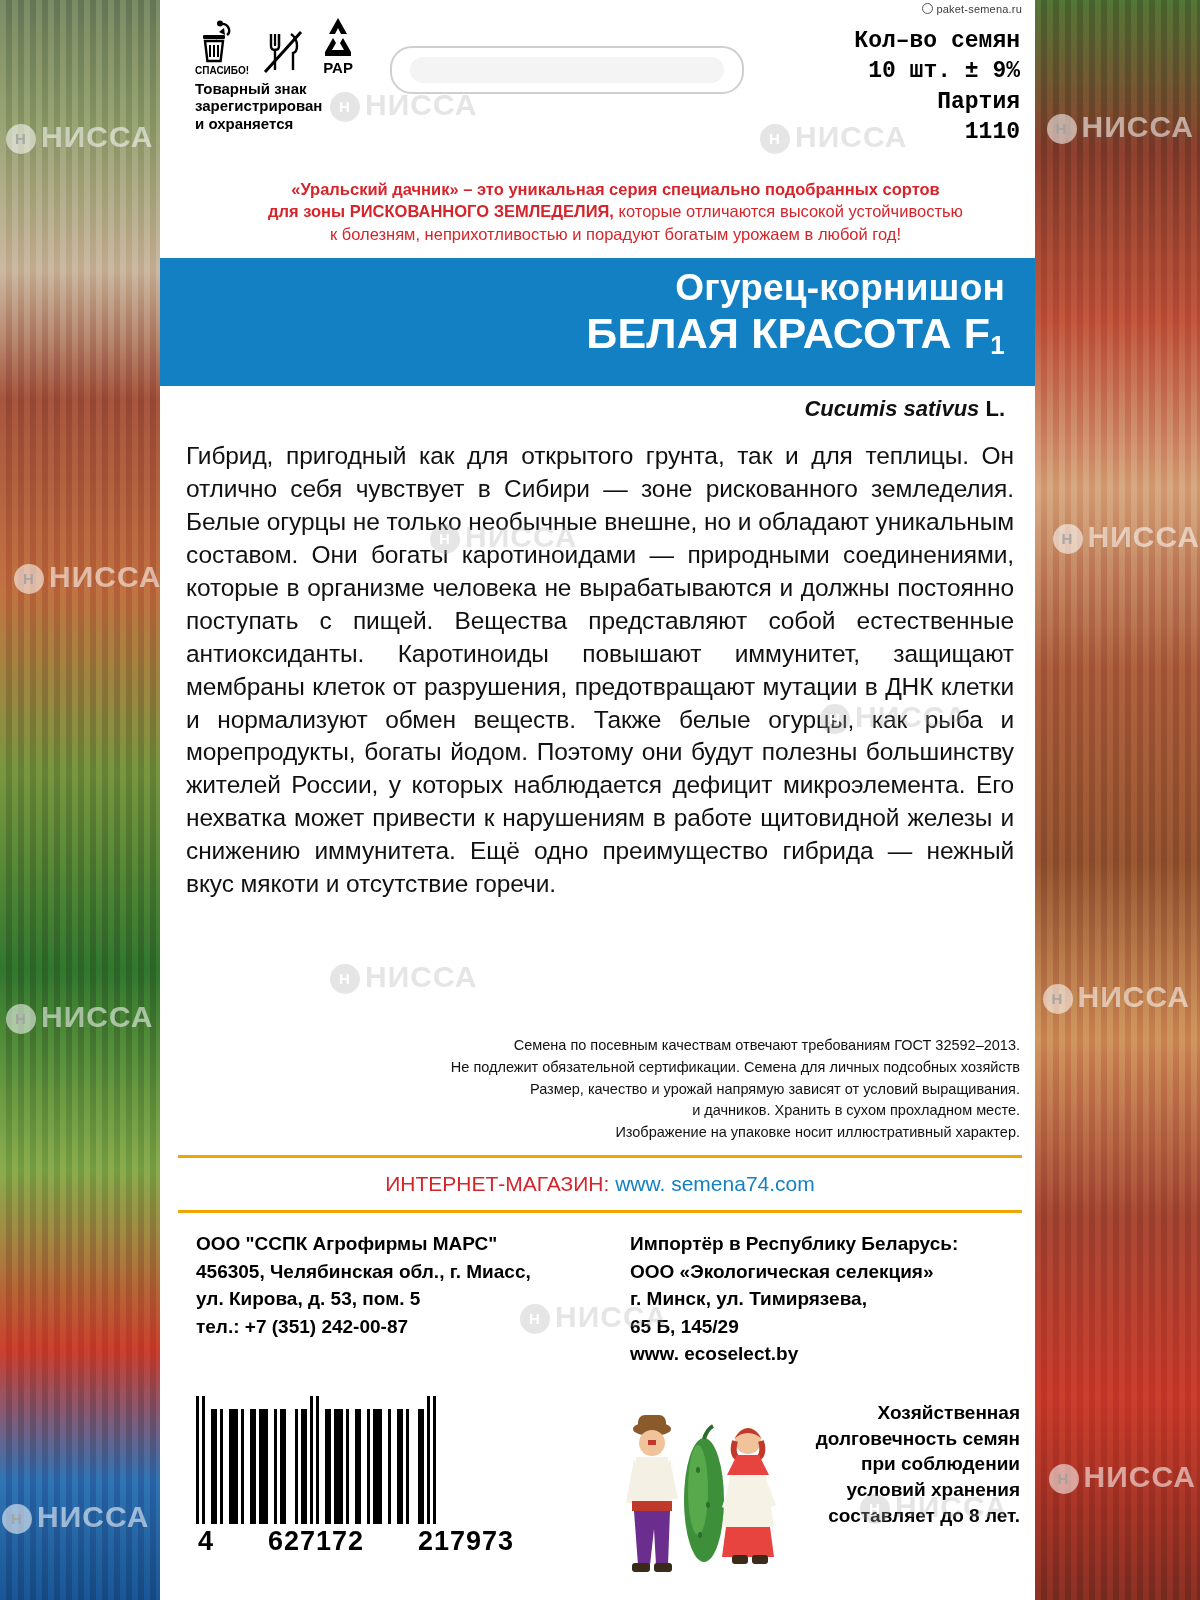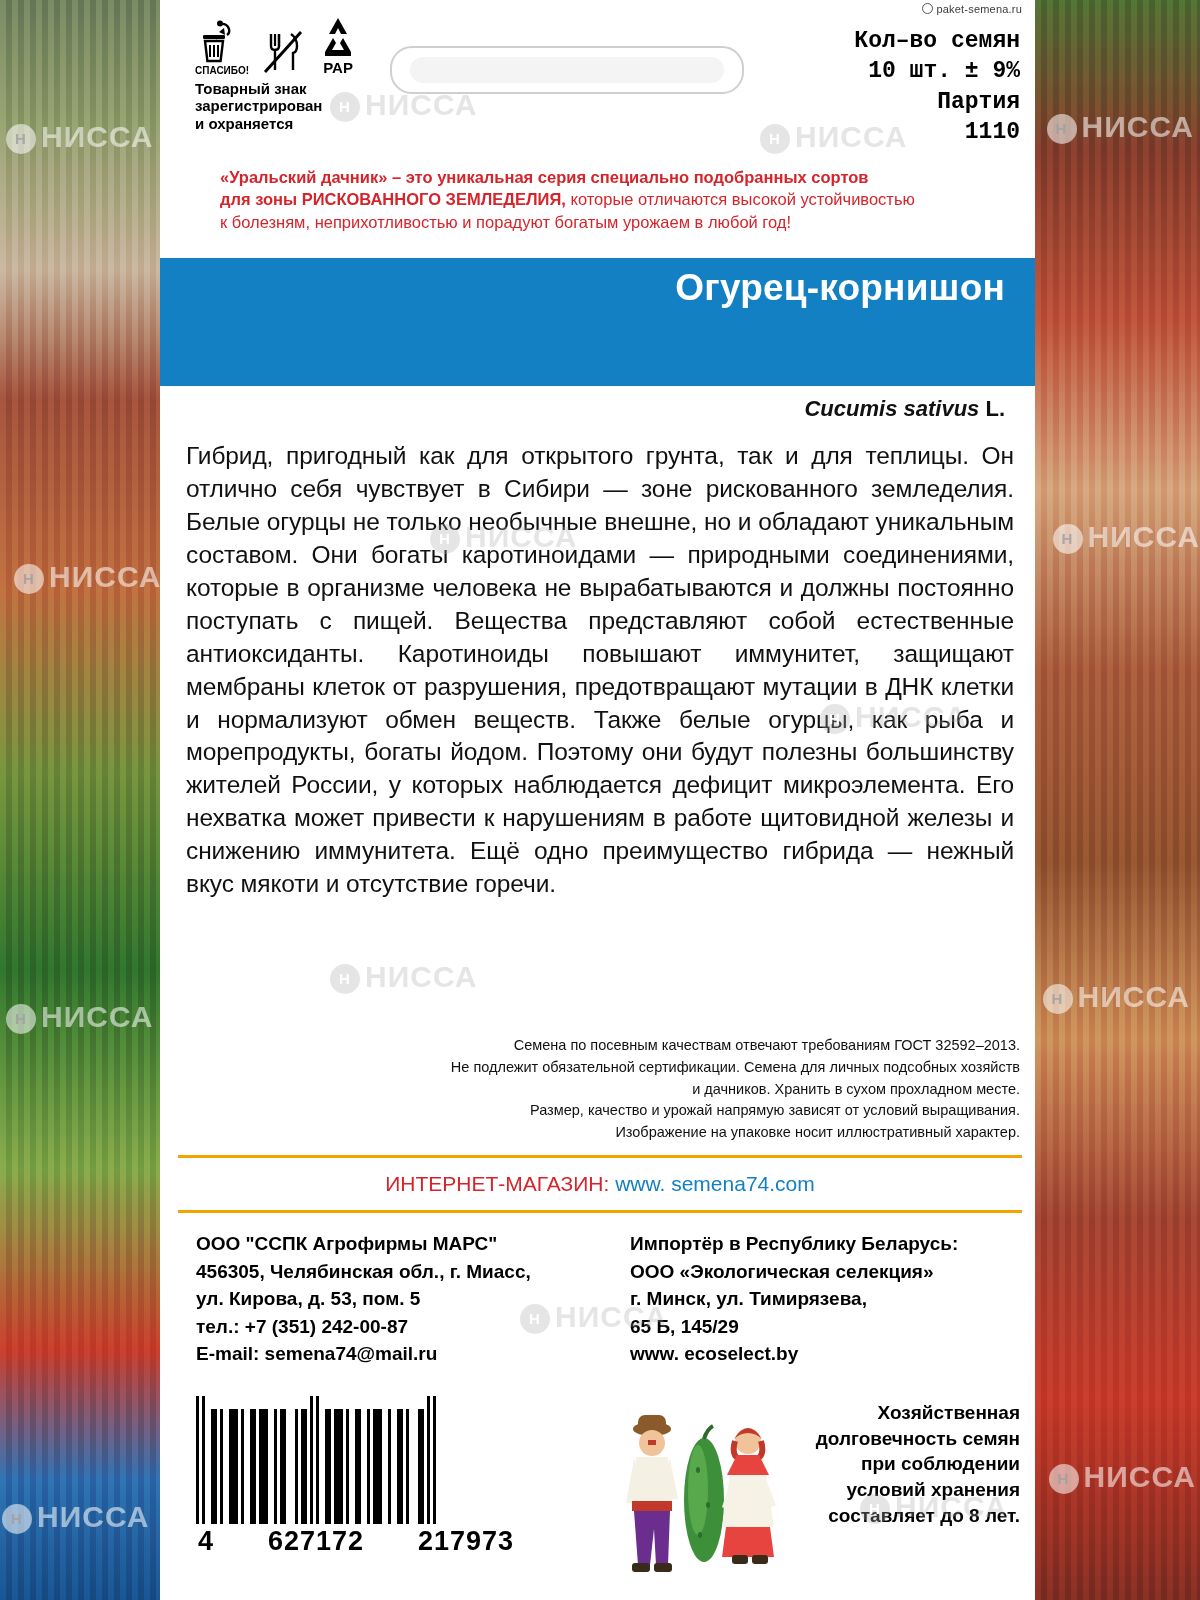--- a/index.html
+++ b/index.html
@@ -159,28 +159,29 @@
     font-weight: 700;
     line-height: 1.32;
     font-family: Liberation Mono, monospace;
   }
 
   
   .promo {
     position: absolute;
     left: 160px;
     right: 165px;
-    top: 160px;
+    top: 172px;
     height: 82px;
     padding: 6px 24px 0 28px;
     box-sizing: border-box;
     color: #d6242b;
     font-size: 16.5px;
     font-weight: 700;
     line-height: 1.35;
+    text-align: center;
     background: #fff;
     margin-left: 32px;
   }
   .promo .thin { font-weight: 400; }
 
   
   .title-band {
     position: absolute;
     left: 160px;
     right: 165px;
@@ -447,48 +448,48 @@
   </div>
 
   <div class="promo">
     <div>«Уральский дачник» – это уникальная серия специально подобранных сортов</div>
     <div><span>для зоны РИСКОВАННОГО ЗЕМЛЕДЕЛИЯ,</span><span class="thin"> которые отличаются высокой устойчивостью</span></div>
     <div class="thin">к болезням, неприхотливостью и порадуют богатым урожаем в любой год!</div>
   </div>
 
   <div class="title-band">
     <div class="title-1">Огурец-корнишон</div>
+    <div class="title-2"><span>БЕЛАЯ КРАСОТА F</span><sub>1</sub></div>
   </div>
 
   <div class="latin">
     <span>Cucumis sativus </span><span class="nonitalic">L.</span>
   </div>
 
   <div class="body-text">Гибрид, пригодный как для открытого грунта, так и для теплицы. Он отлично себя чувствует в Сибири — зоне рискованного земледелия. Белые огурцы не только необычные внешне, но и обладают уникальным составом. Они богаты каротиноидами — природными соединениями, которые в организме человека не вырабатываются и должны постоянно поступать с пищей. Вещества представляют собой естественные антиоксиданты. Каротиноиды повышают иммунитет, защищают мембраны клеток от разрушения, предотвращают мутации в ДНК клетки и нормализуют обмен веществ. Также белые огурцы, как рыба и морепродукты, богаты йодом. Поэтому они будут полезны большинству жителей России, у которых наблюдается дефицит микроэлемента. Его нехватка может привести к нарушениям в работе щитовидной железы и снижению иммунитета. Ещё одно преимущество гибрида — нежный вкус мякоти и отсутствие горечи.</div>
 
   <div class="legal">
     <div>Семена по посевным качествам отвечают требованиям ГОСТ 32592–2013.</div>
     <div>Не подлежит обязательной сертификации. Семена для личных подсобных хозяйств</div>
+    <div>Размер, качество и урожай напрямую зависят от условий выращивания.</div>
     <div>и дачников. Хранить в сухом прохладном месте.</div>
-    <div>Размер, качество и урожай напрямую зависят от условий выращивания.</div>
     <div>Изображение на упаковке носит иллюстративный характер.</div>
   </div>
 
   <div class="shop-wrap">
     <div class="shop-line">
       <span>ИНТЕРНЕТ-МАГАЗИН: </span><span class="blue">www. semena74.com</span>
     </div>
   </div>
 
   <div class="addr-left">
     <div>ООО "ССПК Агрофирмы МАРС"</div>
     <div>456305, Челябинская обл., г. Миасс,</div>
     <div>ул. Кирова, д. 53, пом. 5</div>
     <div>тел.: +7 (351) 242-00-87</div>
-    <div>E-mail: semena74@mail.ru</div>
   </div>
 
   <div class="addr-right">
     <div>Импортёр в Республику Беларусь:</div>
     <div>ООО «Экологическая селекция»</div>
     <div>г. Минск,  ул. Тимирязева,</div>
     <div>65 Б, 145/29</div>
     <div>www. ecoselect.by</div>
   </div>
 

